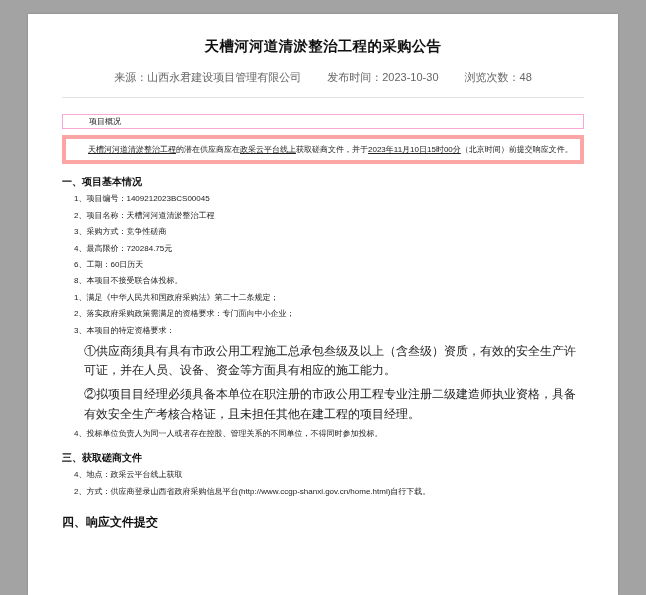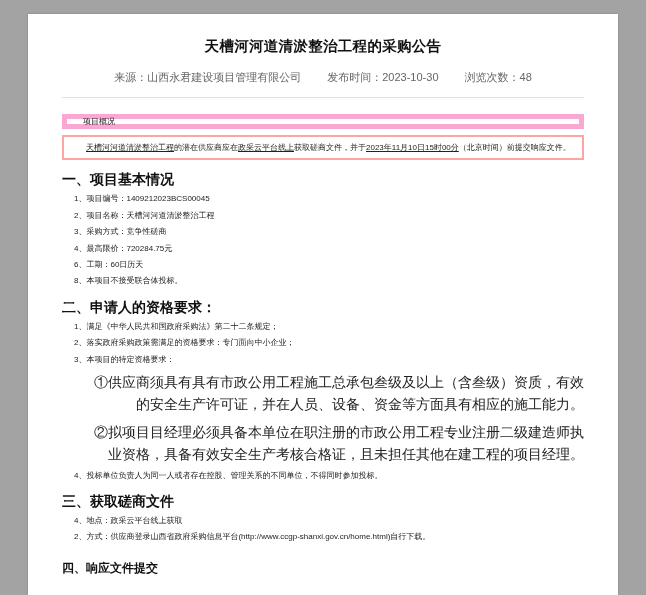--- a/index.html
+++ b/index.html
@@ -50,63 +50,62 @@
     font-size: 11px;
     color: #666;
     text-align: right;
   }
   .rule {
     margin: 12px 0 0 0;
     border-top: 1px solid #e2e2e2;
   }
   .overview-box {
     margin: 16px 0 0 0;
-    border: 5px solid #f9a8d4;
+    border: 1px solid #f9a8d4;
     height: 15px;
     display: flex;
     align-items: center;
-    padding-left: 16px;
+    padding-left: 26px;
     box-sizing: border-box;
   }
   .overview-box span {
     font-size: 8px;
     color: #222;
   }
   .lead-box {
     margin-top: 6px;
-    border: 2px solid #fca5a5;
+    border: 4px solid #fca5a5;
     padding: 4px 6px 4px 6px;
     box-sizing: border-box;
   }
   .lead-text {
     font-size: 8px;
     line-height: 1.65;
     color: #222;
     text-indent: 16px;
   }
   .u { text-decoration: underline; }
   .sec-head {
-    font-size: 14px;
+    font-size: 10px;
     font-weight: bold;
     color: #111;
     margin: 11px 0 2px 0;
   }
   .item {
     font-size: 8px;
     color: #222;
     line-height: 1.55;
     margin: 4px 0 0 12px;
   }
   .sub {
-    font-size: 14px;
+    font-size: 12px;
     color: #222;
     line-height: 1.6;
     margin: 5px 0 0 22px;
     text-indent: 0;
-    text-align: right;
   }
   .sub p {
     margin: 0;
   }
   .last-head {
     font-size: 12px;
     font-weight: bold;
     color: #111;
     margin: 10px 0 0 0;
   }
@@ -144,21 +143,20 @@
       </div>
 
       <div class="sec-head">一、项目基本情况</div>
       <div class="item">1、项目编号：1409212023BCS00045</div>
       <div class="item">2、项目名称：天槽河河道清淤整治工程</div>
       <div class="item">3、采购方式：竞争性磋商</div>
       <div class="item">4、最高限价：720284.75元</div>
       <div class="item">6、工期：60日历天</div>
       <div class="item">8、本项目不接受联合体投标。</div>
 
-      <div class="sec-head">二、申请人的资格要求：</div>
       <div class="item">1、满足《中华人民共和国政府采购法》第二十二条规定；</div>
       <div class="item">2、落实政府采购政策需满足的资格要求：专门面向中小企业；</div>
       <div class="item">3、本项目的特定资格要求：</div>
       <div class="sub">
           <p>①供应商须具有具有市政公用工程施工总承包叁级及以上（含叁级）资质，有效的安全生产许可证，并在人员、设备、资金等方面具有相应的施工能力。</p>
         </div>
       <div class="sub">
           <p>②拟项目目经理必须具备本单位在职注册的市政公用工程专业注册二级建造师执业资格，具备有效安全生产考核合格证，且未担任其他在建工程的项目经理。</p>
         </div>
       <div class="item">4、投标单位负责人为同一人或者存在控股、管理关系的不同单位，不得同时参加投标。</div>

